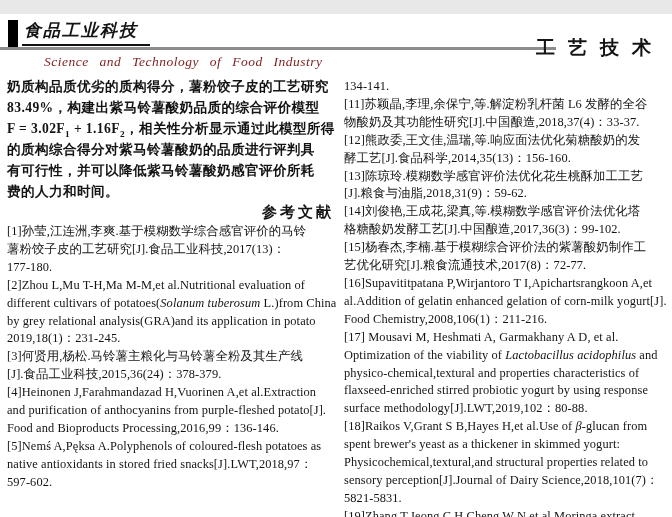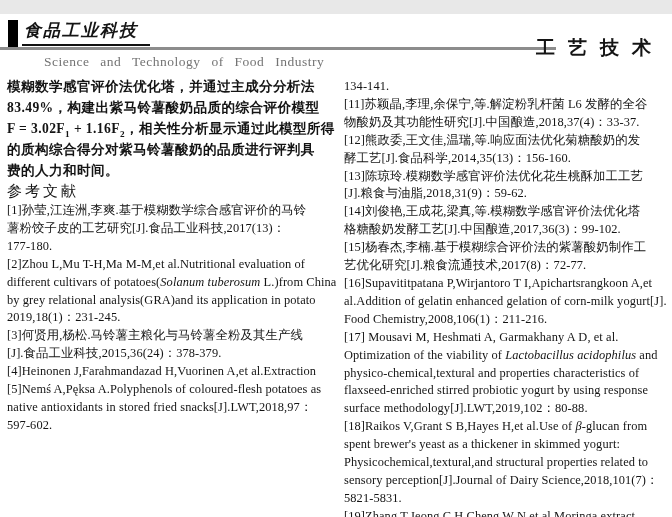--- a/index.html
+++ b/index.html
@@ -30,36 +30,36 @@
     position:absolute; left:0; top:33px;
     width:556px; height:3px; background:#8c8c8c;
   }
   .section-label {
     position:absolute; right:8px; top:21px;
     font-size:19px; font-weight:bold;
     letter-spacing:13px; white-space:nowrap;
   }
   .subtitle {
     position:absolute; left:44px; top:40px;
-    font-size:13.5px; color:#737373;
+    font-style:italic; font-size:13.5px; color:#7f1d1d;
     word-spacing:7px; letter-spacing:0.5px; white-space:nowrap;
   }
 
   
   .col { position:absolute; width:327px; }
   .col-left  { left:7px;  top:62px; }
   .col-right { left:344px; top:64px; }
 
   .para .tline {
     font-size:13.6px; line-height:21px;
     font-weight:bold; letter-spacing:0.4px;
     white-space:nowrap;
   }
   .ref-heading {
-    text-align:left; font-weight:normal;
+    text-align:right; font-weight:bold;
     font-size:15px; line-height:20px;
     letter-spacing:3px; margin:0 0 1px 0;
   }
   .refs .tline {
     font-size:12.4px; line-height:17.9px;
     white-space:nowrap; letter-spacing:0.1px;
   }
   .it { font-style:italic;text-align:right; }
   .sub { font-size:0.68em; vertical-align:sub; line-height:0; }
 </style>
@@ -69,38 +69,41 @@
 <div class="page">
 
   <div class="logo-bar"></div>
   <div class="logo-title">食品工业科技</div>
   <div class="header-rule"></div>
   <div class="section-label">工艺技术</div>
   <div class="subtitle">Science and Technology of Food Industry</div>
 
   <div class="col col-left">
     <div class="para">
-        <div class="tline">模糊数学感官评价法优化塔，并通过主成分分析法</div>
+        <div class="tline">奶质构品质优劣的质构得分，薯粉饺子皮的工艺研究</div>
         <div class="tline">83.49%，构建出紫马铃薯酸奶品质的综合评价模型</div>
         <div class="tline">F = 3.02F<span class="sub">1</span> + 1.16F<span class="sub">2</span>，相关性分析显示通过此模型所得</div>
         <div class="tline">的质构综合得分对紫马铃薯酸奶的品质进行评判具</div>
+        <div class="tline">有可行性，并可以降低紫马铃薯酸奶感官评价所耗</div>
         <div class="tline">费的人力和时间。</div>
       </div>
     <div class="ref-heading">参考文献</div>
     <div class="refs">
         <div class="tline">[1]孙莹,江连洲,李爽.基于模糊数学综合感官评价的马铃</div>
         <div class="tline">薯粉饺子皮的工艺研究[J].食品工业科技,2017(13)：</div>
         <div class="tline">177-180.</div>
         <div class="tline">[2]Zhou L,Mu T-H,Ma M-M,et al.Nutritional evaluation of</div>
         <div class="tline">different cultivars of potatoes(<span class="it">Solanum tuberosum</span> L.)from China</div>
         <div class="tline">by grey relational analysis(GRA)and its application in potato</div>
         <div class="tline">2019,18(1)：231-245.</div>
         <div class="tline">[3]何贤用,杨松.马铃薯主粮化与马铃薯全粉及其生产线</div>
         <div class="tline">[J].食品工业科技,2015,36(24)：378-379.</div>
         <div class="tline">[4]Heinonen J,Farahmandazad H,Vuorinen A,et al.Extraction</div>
+        <div class="tline">and purification of anthocyanins from purple-fleshed potato[J].</div>
+        <div class="tline">Food and Bioproducts Processing,2016,99：136-146.</div>
         <div class="tline">[5]Nemś A,Pęksa A.Polyphenols of coloured-flesh potatoes as</div>
         <div class="tline">native antioxidants in stored fried snacks[J].LWT,2018,97：</div>
         <div class="tline">597-602.</div>
       </div>
   </div>
 
   <div class="col col-right">
     <div class="refs">
         <div class="tline">134-141.</div>
         <div class="tline">[11]苏颖晶,李理,余保宁,等.解淀粉乳杆菌 L6 发酵的全谷</div>

